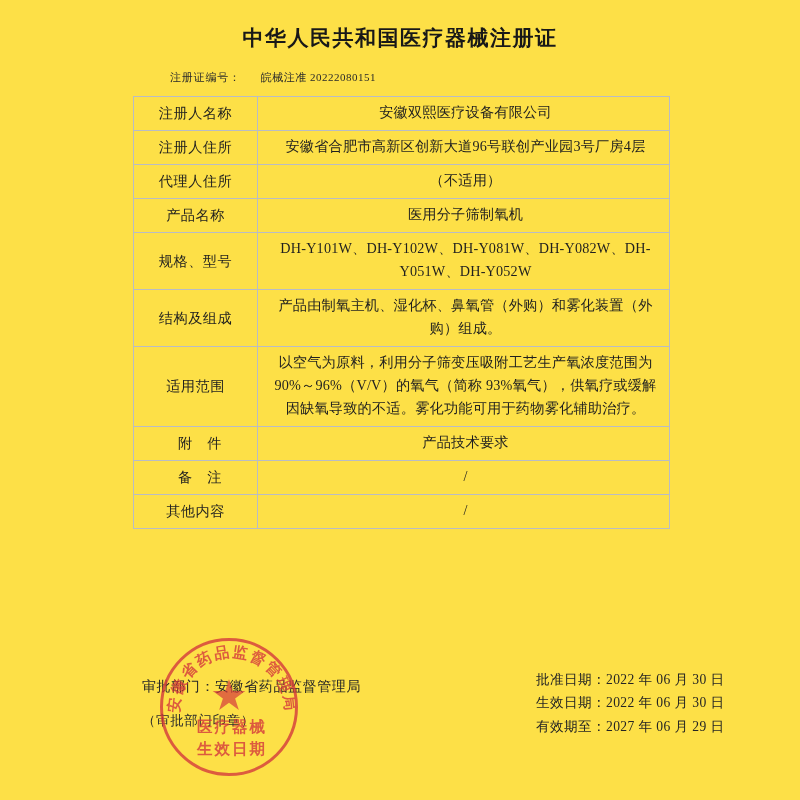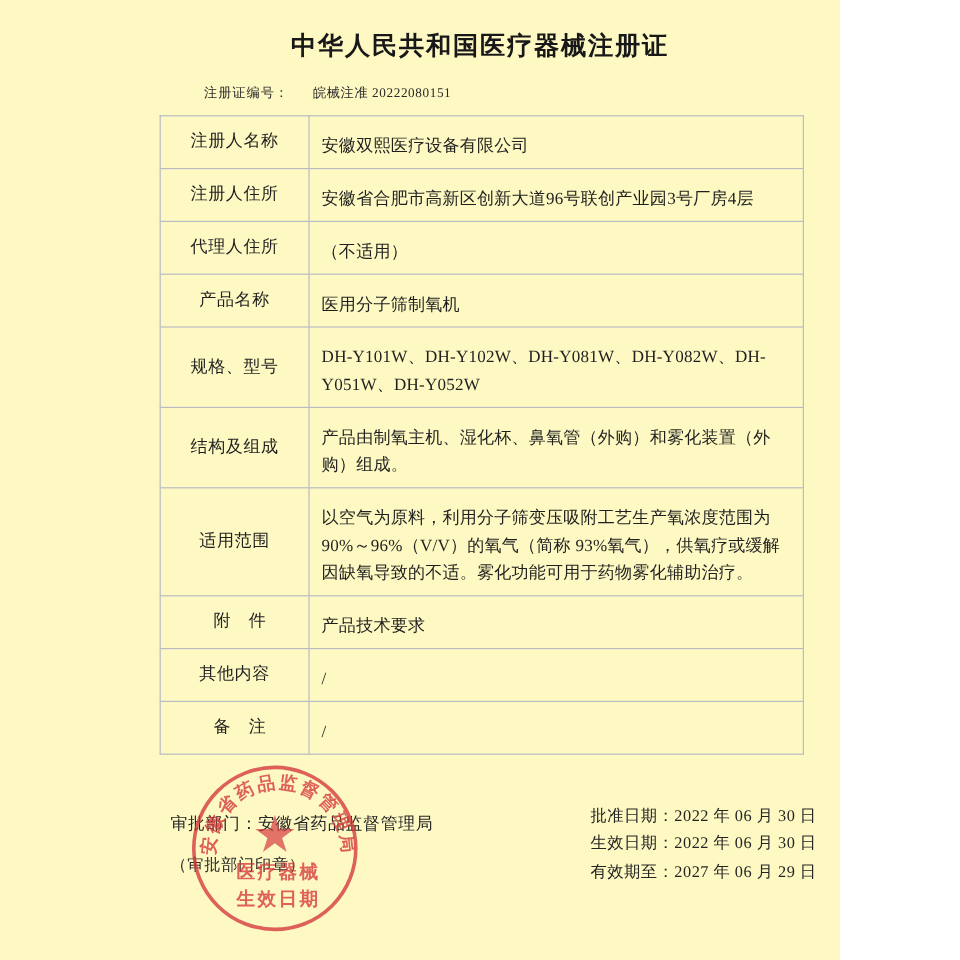--- a/index.html
+++ b/index.html
@@ -12,23 +12,23 @@
 
   body {
     font-family: "Liberation Serif", "DejaVu Serif", serif;
     color: #1c1c1c;
     position: relative;
     overflow: hidden;
   }
 
   .page {
     position: relative;
-    width: 700px;
+    width: 800px;
     height: 800px;
-    background: #fef9c3;
+    background: #fde047;
   }
 
   
   .doc-title {
     position: absolute;
     top: 24px;
     left: 0;
     width: 800px;
     text-align: center;
     font-size: 21px;
@@ -70,22 +70,22 @@
   }
 
   .cert-table td.label {
     width: 124px;
     text-align: center;
     letter-spacing: 0.5px;
     padding: 5px 4px;
   }
 
   .cert-table td.value {
-    text-align: left;
-    padding: 14px 6px 6px 10px;
+    text-align: center;
+    padding: 4px 6px 6px 10px;
     letter-spacing: 0.2px;
   }
 
   
   .label.spaced { letter-spacing: 9px; text-indent: 9px; }
 
   
   .footer {
     position: absolute;
     left: 0;
@@ -117,21 +117,21 @@
   .dates {
     position: absolute;
     left: 492px;
     top: 8px;
     font-size: 13.6px;
     line-height: 1.72;
     color: #242424;
     letter-spacing: 0.4px;
     white-space: nowrap;
   }
-  .dates .date-row { display: block; }
+  .dates .date-row { display: block; margin-left: 44px; }
 
   
   .seal {
     position: absolute;
     left: 160px;
     top: -22px;
     width: 138px;
     height: 138px;
     border: 3.2px solid #d4373c;
     border-radius: 50%;
@@ -218,25 +218,25 @@
       </tr>
       <tr>
         <td class="label">适用范围</td>
         <td class="value">以空气为原料，利用分子筛变压吸附工艺生产氧浓度范围为 90%～96%（V/V）的氧气（简称 93%氧气），供氧疗或缓解因缺氧导致的不适。雾化功能可用于药物雾化辅助治疗。</td>
       </tr>
       <tr>
         <td class="label spaced">附　件</td>
         <td class="value">产品技术要求</td>
       </tr>
       <tr>
+        <td class="label spaced">备　注</td>
+        <td class="value">/</td>
+      </tr>
+      <tr>
         <td class="label">其他内容</td>
-        <td class="value">/</td>
-      </tr>
-      <tr>
-        <td class="label spaced">备　注</td>
         <td class="value">/</td>
       </tr>
     </tbody>
   </table>
 
   <div class="footer">
 
     <div class="approval-dept">审批部门：安徽省药品监督管理局</div>
 
     <div class="approval-note">（审批部门印章）</div>

